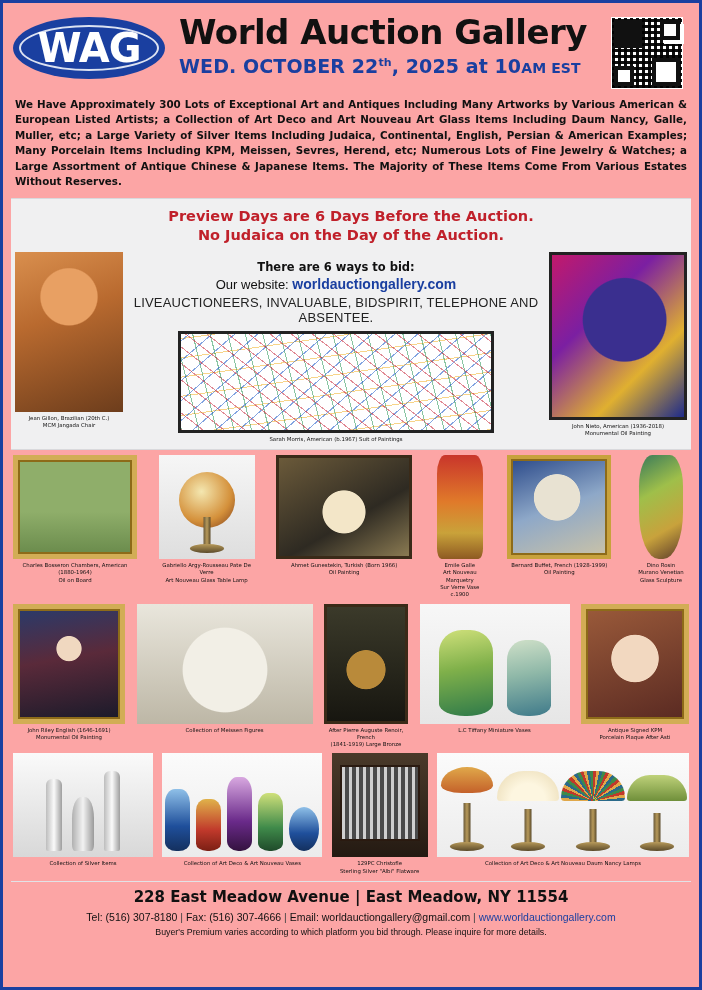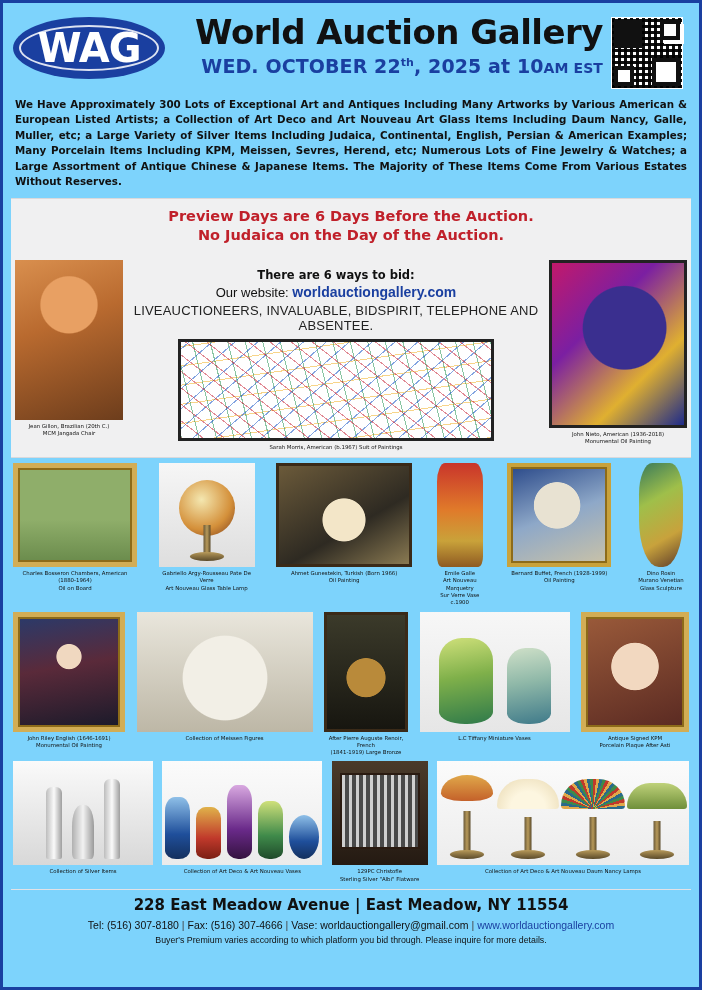--- a/index.html
+++ b/index.html
@@ -8,21 +8,21 @@
     width: 702px; height: 990px;
     background: #ffffff;
     font-family: "Liberation Sans", sans-serif;
     color: #1a1a1a;
     overflow: hidden;
   }
   .page {
     position: relative;
     width: 702px; height: 990px;
     border: 3px solid #1a3fa0;
-    background: #7dd3fc;
+    background: #fca5a5;
     padding: 6px 8px;
   }
 
   
   .header {
     display: flex;
     align-items: flex-start;
     gap: 8px;
     padding: 2px 2px 0 2px;
   }
@@ -44,21 +44,21 @@
   }
   .logo-oval::after {
     content: "";
     position: absolute;
     left: 6px; top: 8px; right: 6px; bottom: 8px;
     border: 2px solid #ffffff;
     border-radius: 50%;
     pointer-events: none;
     opacity: .85;
   }
-  .title-block { flex: 1 1 auto; text-align: right; padding-top: 4px; }
+  .title-block { flex: 1 1 auto; text-align: left; padding-top: 4px; }
   .main-title {
     font-family: "DejaVu Sans", sans-serif;
     font-weight: bold;
     font-size: 34px;
     letter-spacing: -0.5px;
     line-height: 1.05;
     color: #111;
   }
   .date-line {
     margin-top: 4px;
@@ -145,21 +145,21 @@
     color:#222;
     letter-spacing:.2px;
   }
 
   
   .feature-row {
     display: flex;
     align-items: flex-start;
     justify-content: space-between;
     gap: 6px;
-    margin-top: 14px;
+    margin-top: 6px;
   }
   .feature-col { text-align:center; }
   .feat-left { width: 118px; }
   .feat-mid { flex: 1 1 auto; }
   .feat-right { width: 144px; }
 
   .cap {
     font-size: 5.4px;
     line-height: 1.35;
     color: #111;
@@ -561,20 +561,20 @@
 
   <div class="hr-thin"></div>
 
   <div class="footer">
     <div class="addr">228 East Meadow Avenue | East Meadow, NY 11554</div>
     <div class="contact">
       <span>Tel: (516) 307-8180</span>
       <span class="sep">|</span>
       <span>Fax: (516) 307-4666</span>
       <span class="sep">|</span>
-      <span>Vase: worldauctiongallery@gmail.com</span>
+      <span>Email: worldauctiongallery@gmail.com</span>
       <span class="sep">|</span>
       <span class="lnk">www.worldauctiongallery.com</span>
     </div>
     <div class="fine">Buyer's Premium varies according to which platform you bid through. Please inquire for more details.</div>
   </div>
 
 </div>
 
 </body></html>

